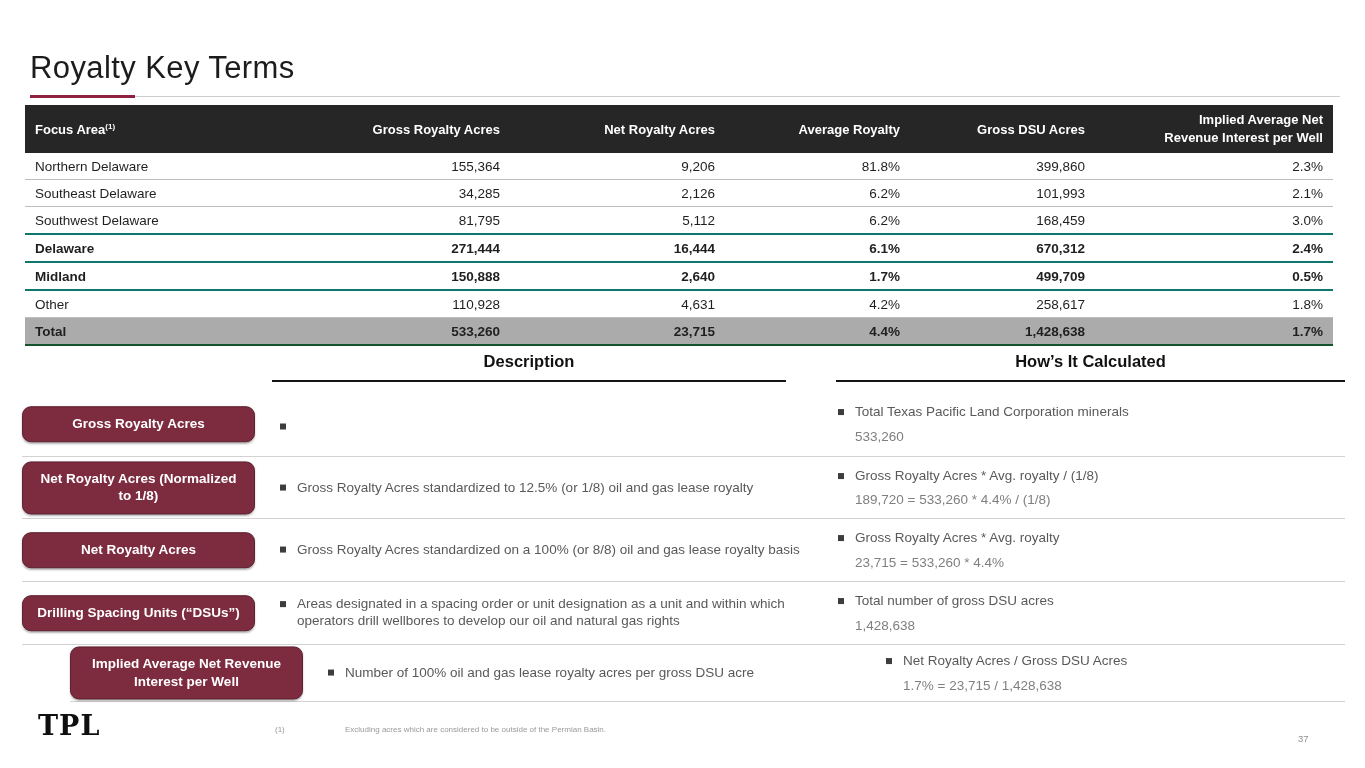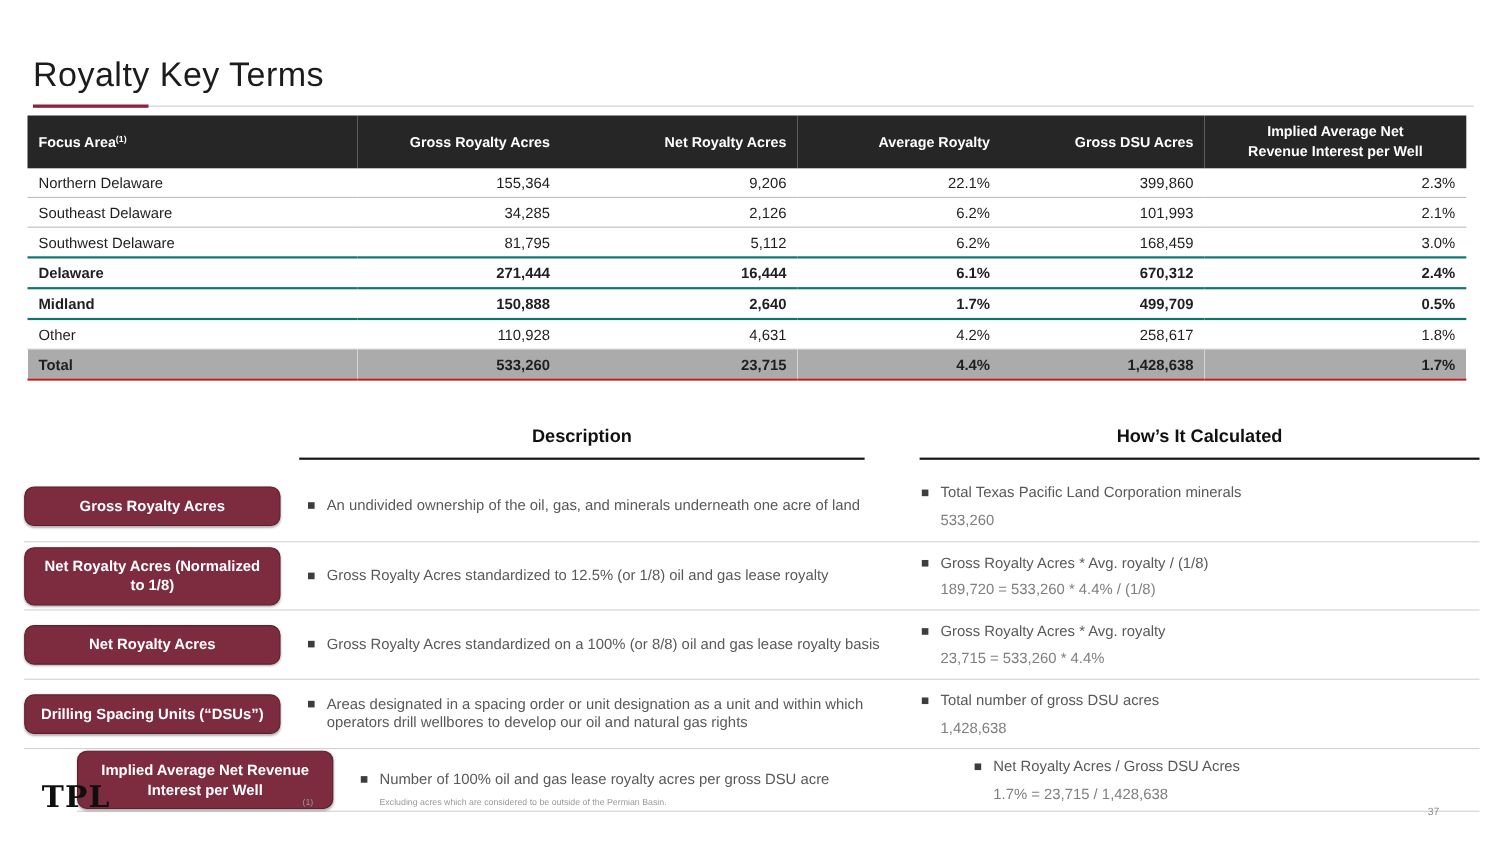--- a/index.html
+++ b/index.html
@@ -15,33 +15,33 @@
                       background:var(--accent-maroon,#8E2140);}
 
   
   table.royalty{position:absolute;left:25px;top:105px;width:1308px;border-collapse:collapse;
                 table-layout:fixed;}
   table.royalty th{background:var(--header-bg,#262626);color:var(--header-text,#fff);
                    font-size:13px;font-weight:bold;text-align:right;vertical-align:middle;
                    padding:5px 10px;height:38px;}
   table.royalty th.first{text-align:left;}
   table.royalty th sup{font-size:8px;vertical-align:super;line-height:0;}
-  table.royalty th .l{display:block;line-height:1.4;text-align:center;}
+  table.royalty th .l{display:block;line-height:1.4;}
   table.royalty td{font-size:13.5px;color:#1f1f1f;text-align:right;padding:4px 10px;height:18px;
                    white-space:nowrap;overflow:hidden;}
   table.royalty td.first{text-align:left;}
   table.royalty tbody tr{border-bottom:1px solid #bdbdbd;}
   table.royalty tbody tr.sep-strong{border-bottom:2px solid #0f766e;}
   table.royalty tbody tr.bold td{font-weight:bold;}
-  table.royalty tbody tr.total{background:var(--total-row-bg,#ABABAB);border-bottom:2px solid #b91c1c;}
+  table.royalty tbody tr.total{background:var(--total-row-bg,#ABABAB);border-bottom:2px solid #14532d;}
   table.royalty tbody tr.total td{font-weight:bold;}
 
   
   .defs{position:absolute;left:22px;top:352px;width:1323px;}
-  .def-headers{position:relative;height:40px;margin-top:36px;}
+  .def-headers{position:relative;height:40px;}
   .dh{position:absolute;top:0;font-size:16.5px;font-weight:bold;color:#111;text-align:center;
       border-bottom:2px solid #141414;padding-bottom:9px;}
   .desc-h{left:250px;width:514px;}
   .calc-h{left:814px;width:509px;}
 
   .def-row{position:relative;border-bottom:1px solid #d2d2d2;}
   .def-row.h64{height:64px;} .def-row.h61{height:61px;} .def-row.h62{height:62px;} .def-row.h56{height:56px;margin-left:48px;}
   .term-box{position:absolute;left:0;top:50%;transform:translateY(-50%);
             width:233px;box-sizing:border-box;background:var(--box-maroon,#7D2B3E);
             border:1px solid #5e1f2f;border-radius:9px;color:#fff;font-weight:bold;
@@ -92,21 +92,21 @@
           <span class="l">Implied Average Net</span>
           <span class="l">Revenue Interest per Well</span>
         </th>
       </tr>
     </thead>
     <tbody>
       <tr>
         <td class="first">Northern Delaware</td>
         <td>155,364</td>
         <td>9,206</td>
-        <td>22.1%</td>
+        <td>81.8%</td>
         <td>399,860</td>
         <td>2.3%</td>
       </tr>
       <tr>
         <td class="first">Southeast Delaware</td>
         <td>34,285</td>
         <td>2,126</td>
         <td>6.2%</td>
         <td>101,993</td>
         <td>2.1%</td>
@@ -157,21 +157,20 @@
   <section class="defs">
     <div class="def-headers">
       <div class="dh desc-h">Description</div>
       <div class="dh calc-h">How’s It Calculated</div>
     </div>
 
     <div class="def-row h64">
       <div class="term-box">Gross Royalty Acres</div>
       <div class="desc">
         <span class="sq"></span>
-        <p>An undivided ownership of the oil, gas, and minerals underneath one acre of land</p>
       </div>
       <div class="calc">
         <div class="line1">
             <span class="sq"></span>
           <p>Total Texas Pacific Land Corporation minerals</p>
           </div>
         <div class="val">533,260</div>
       </div>
     </div>
 

